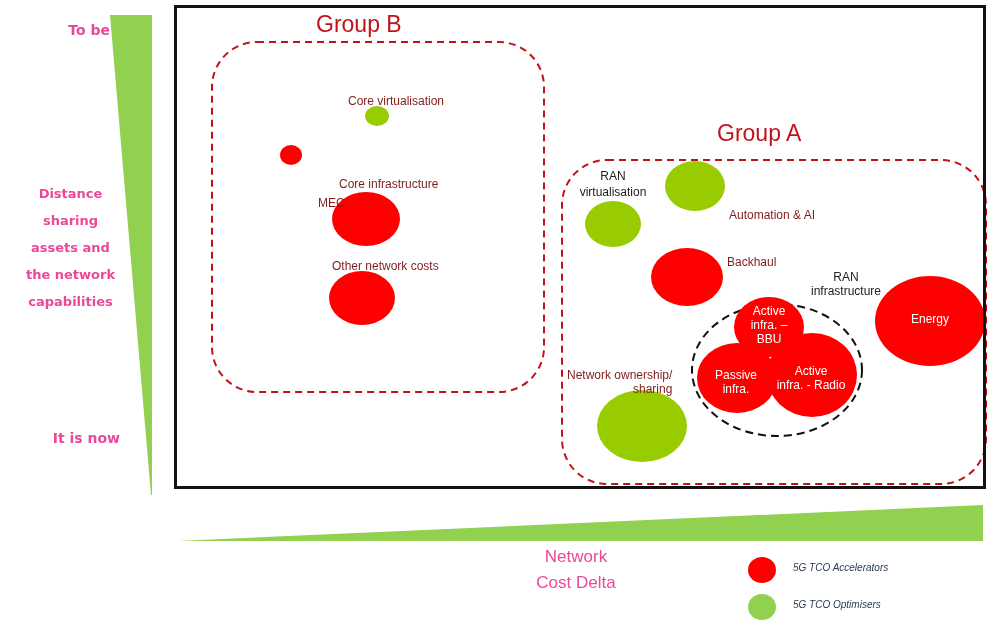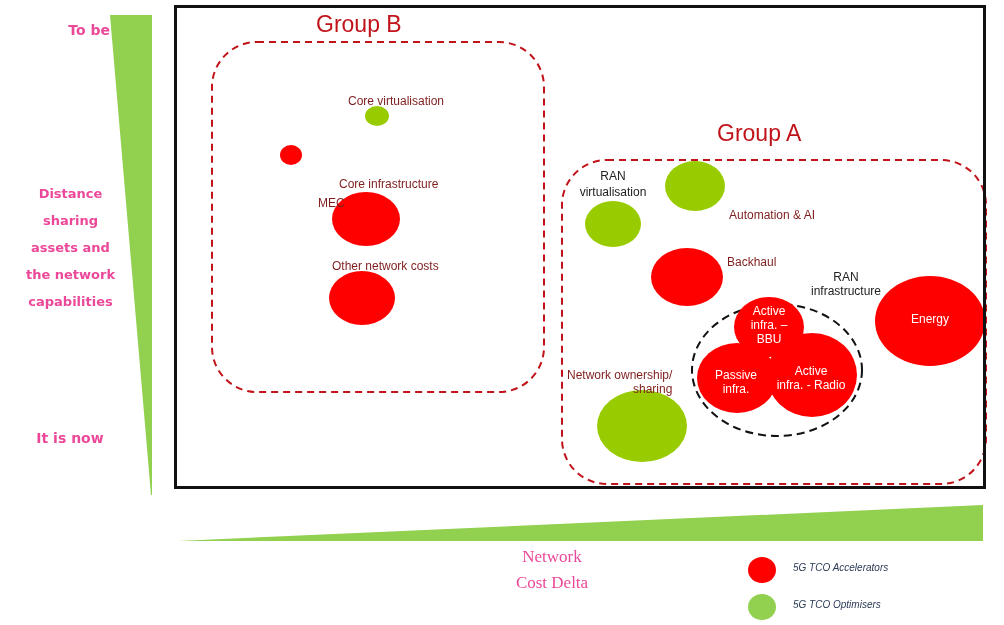--- a/index.html
+++ b/index.html
@@ -1,22 +1,22 @@
 <!DOCTYPE html>
 <html><head>
   <meta charset="utf-8">
   <style>
     html, body { margin: 0; padding: 0; background: #ffffff; }
     body { width: 1004px; height: 625px; position: relative; overflow: hidden; font-family: "Liberation Sans", sans-serif; }
     .abs { position: absolute; }
     .axis-label { font-family: "DejaVu Sans", sans-serif; font-weight: bold; color: #ec4899; text-align: center; }
     .y-top { left: 20px; top: 22px; width: 90px; font-size: 14px; text-align: right; }
-    .y-bottom { left: 20px; top: 430px; width: 100px; font-size: 14px; }
+    .y-bottom { left: 20px; top: 430px; width: 100px; font-size: 14px; text-align: right; }
     .y-title { left: 8px; top: 180px; width: 125px; font-size: 13px; line-height: 27px; }
-    .x-title { left: 492px; top: 544px; width: 120px; font-size: 17px; line-height: 26px; font-weight: normal; font-family: Liberation Serif, serif; }
+    .x-title { left: 516px; top: 544px; width: 120px; font-size: 17px; line-height: 26px; font-weight: normal; font-family: Liberation Sans, sans-serif; }
     .frame { left: 174px; top: 5px; width: 812px; height: 484px; border: 3px solid #111; box-sizing: border-box; }
     .group-title { color: #c0131a; font-size: 23px; }
     .node-label { color: #7f1d1d; font-size: 12px; white-space: nowrap; }
     .node-label.dark { color: #222; }
     .in-label { color: #ffffff; font-size: 12px; text-align: center; line-height: 14px; }
     .legend-text { color: #2b3a55; font-size: 10px; font-style: italic; white-space: nowrap; }
     svg { position: absolute; left: 0; top: 0; }
   </style>
 </head>
 <body>

